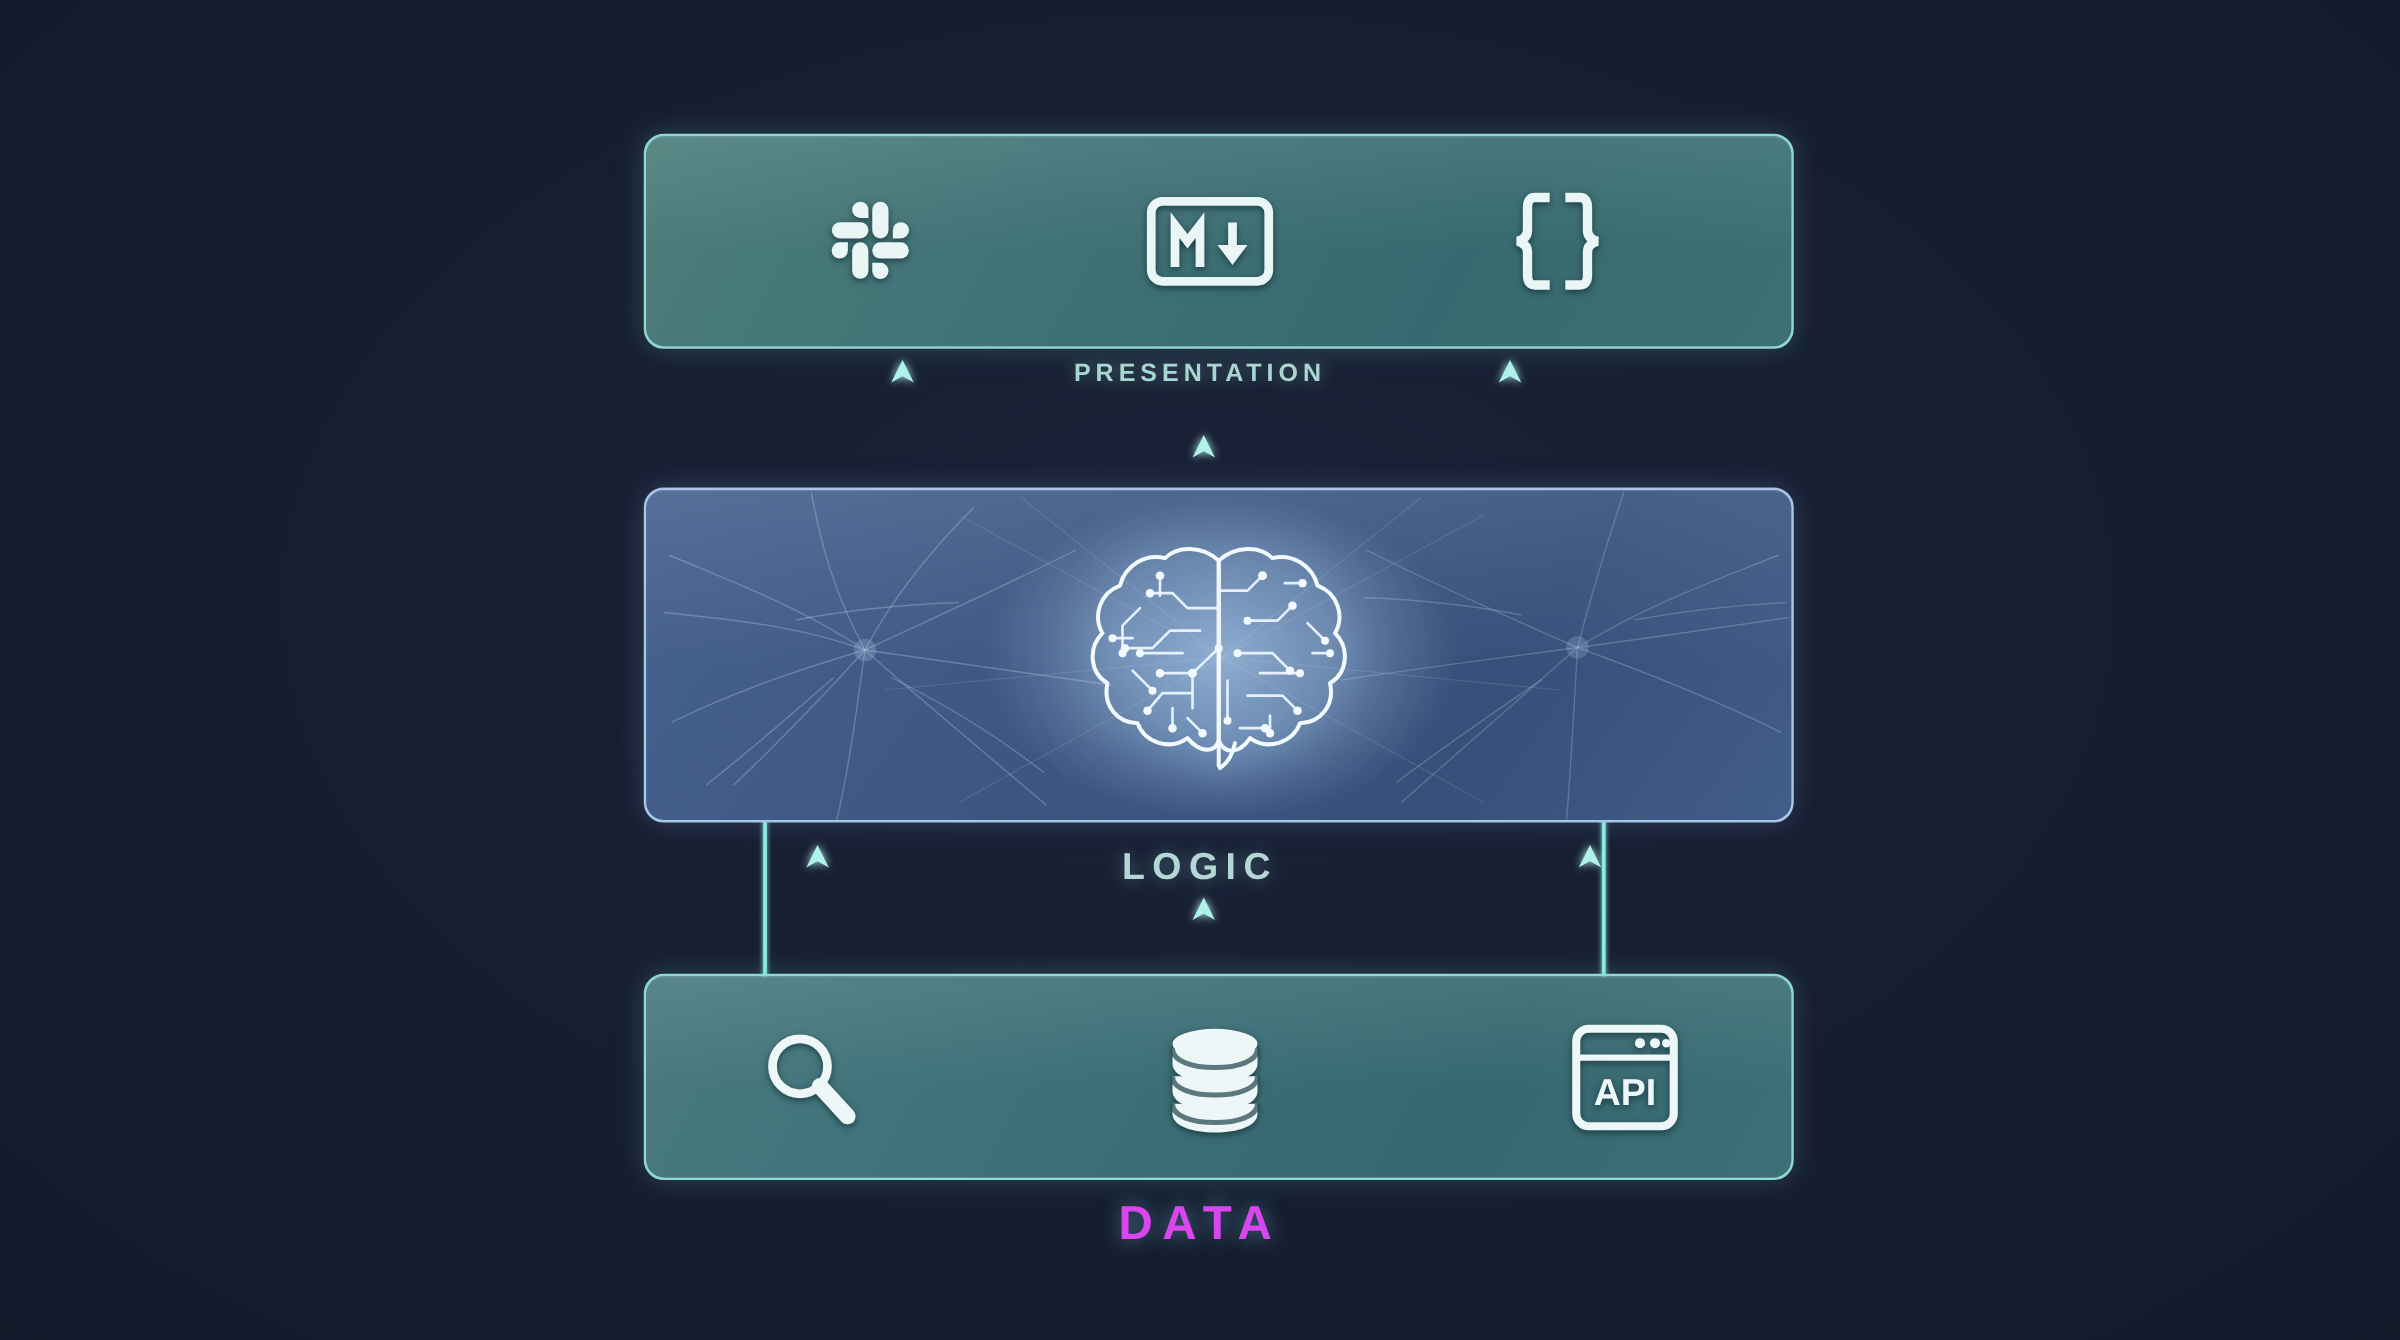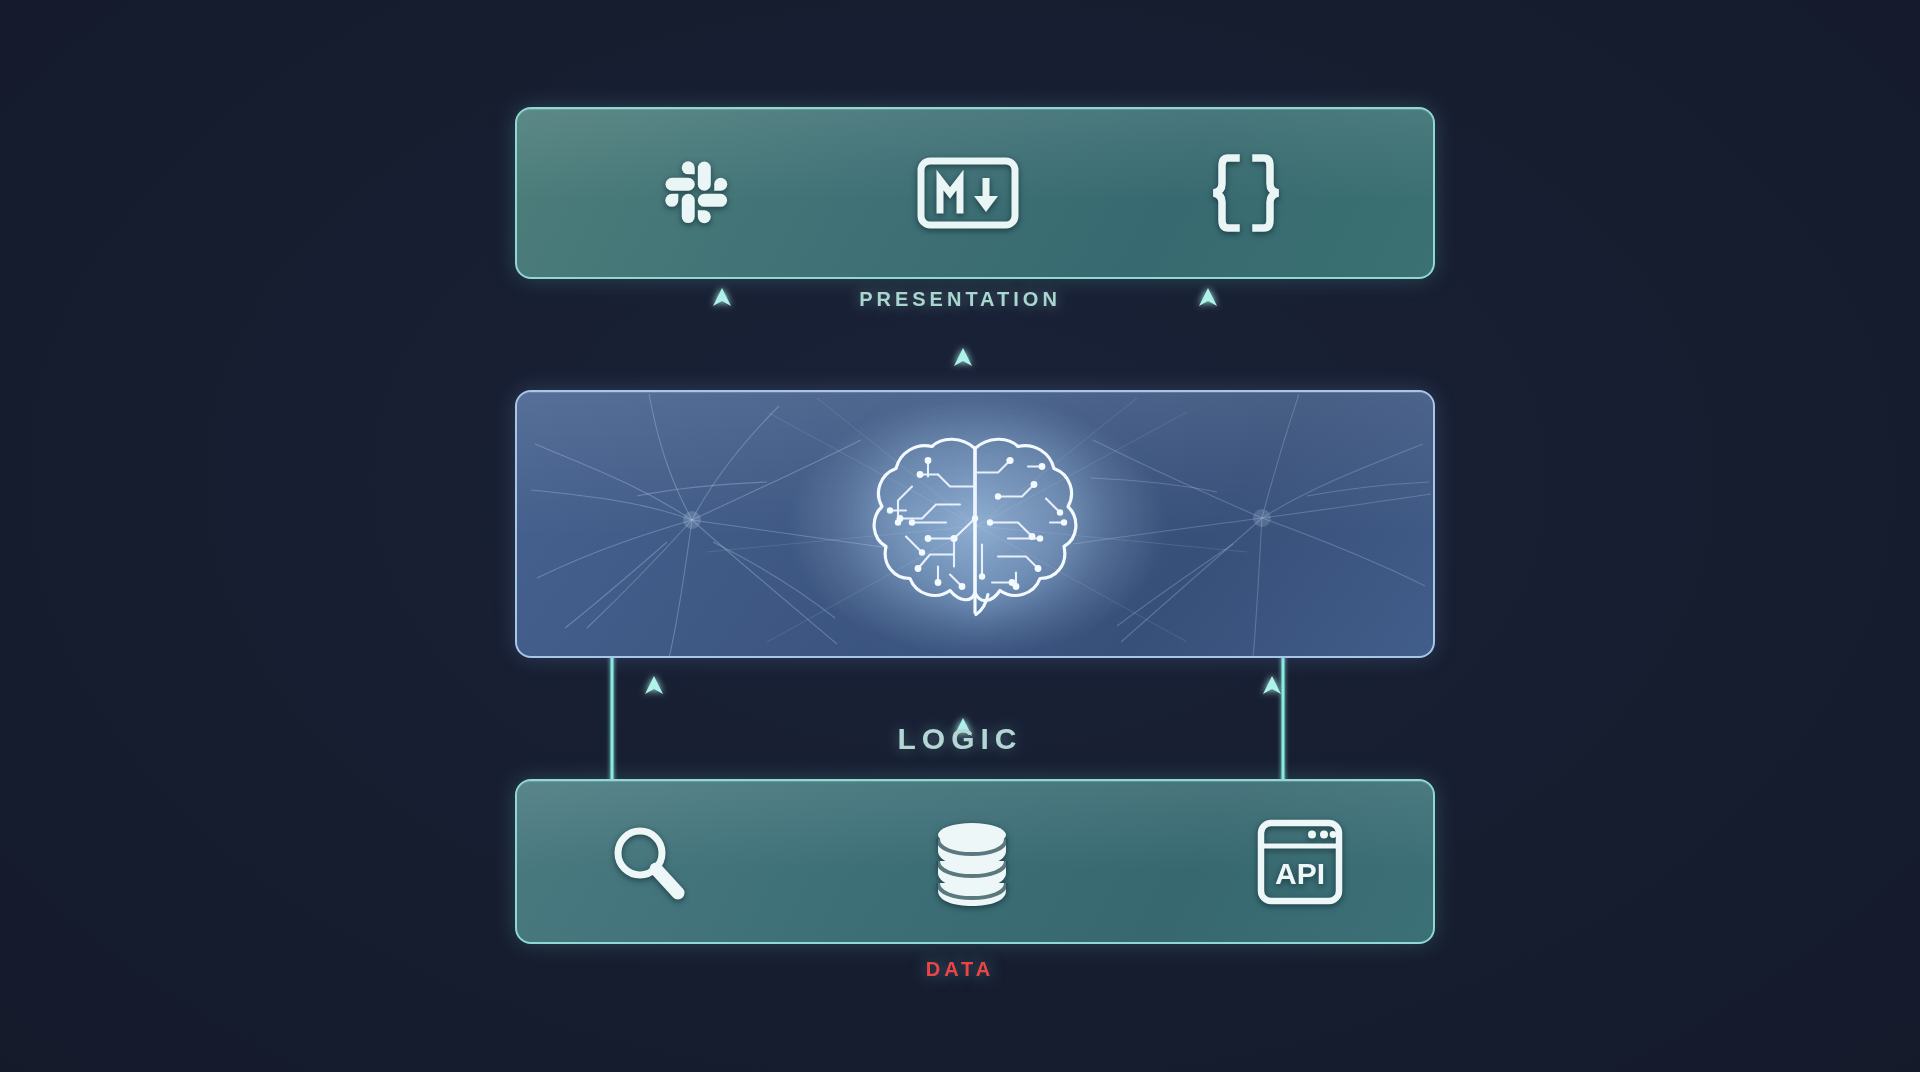--- a/index.html
+++ b/index.html
@@ -62,24 +62,23 @@
     font-family:"Liberation Sans", sans-serif;
     white-space:nowrap;
   }
   #label-presentation{
     top:288px;font-size:20px;color:#a9d7cf;
     text-shadow:0 0 14px rgba(150,220,210,.45);
   }
   #label-logic{
     top:677px;font-size:30px;color:#b4d7d6;
     text-shadow:0 0 14px rgba(150,220,220,.40);
-    margin-top:45px;
   }
   #label-data{
-    top:958px;font-size:20px;color:#ef4444;
+    top:958px;font-size:38px;color:#d946ef;
     text-shadow:0 0 16px rgba(130,215,235,.50);
   }
 
   
   .overlay{position:absolute;inset:0;pointer-events:none;}
 
   .brain-wrap{
     position:absolute;left:50%;top:50%;transform:translate(-50%,-50%);
     width:250px;height:195px;
     filter:drop-shadow(0 0 18px rgba(175,225,255,.75)) drop-shadow(0 0 44px rgba(120,185,255,.45));

